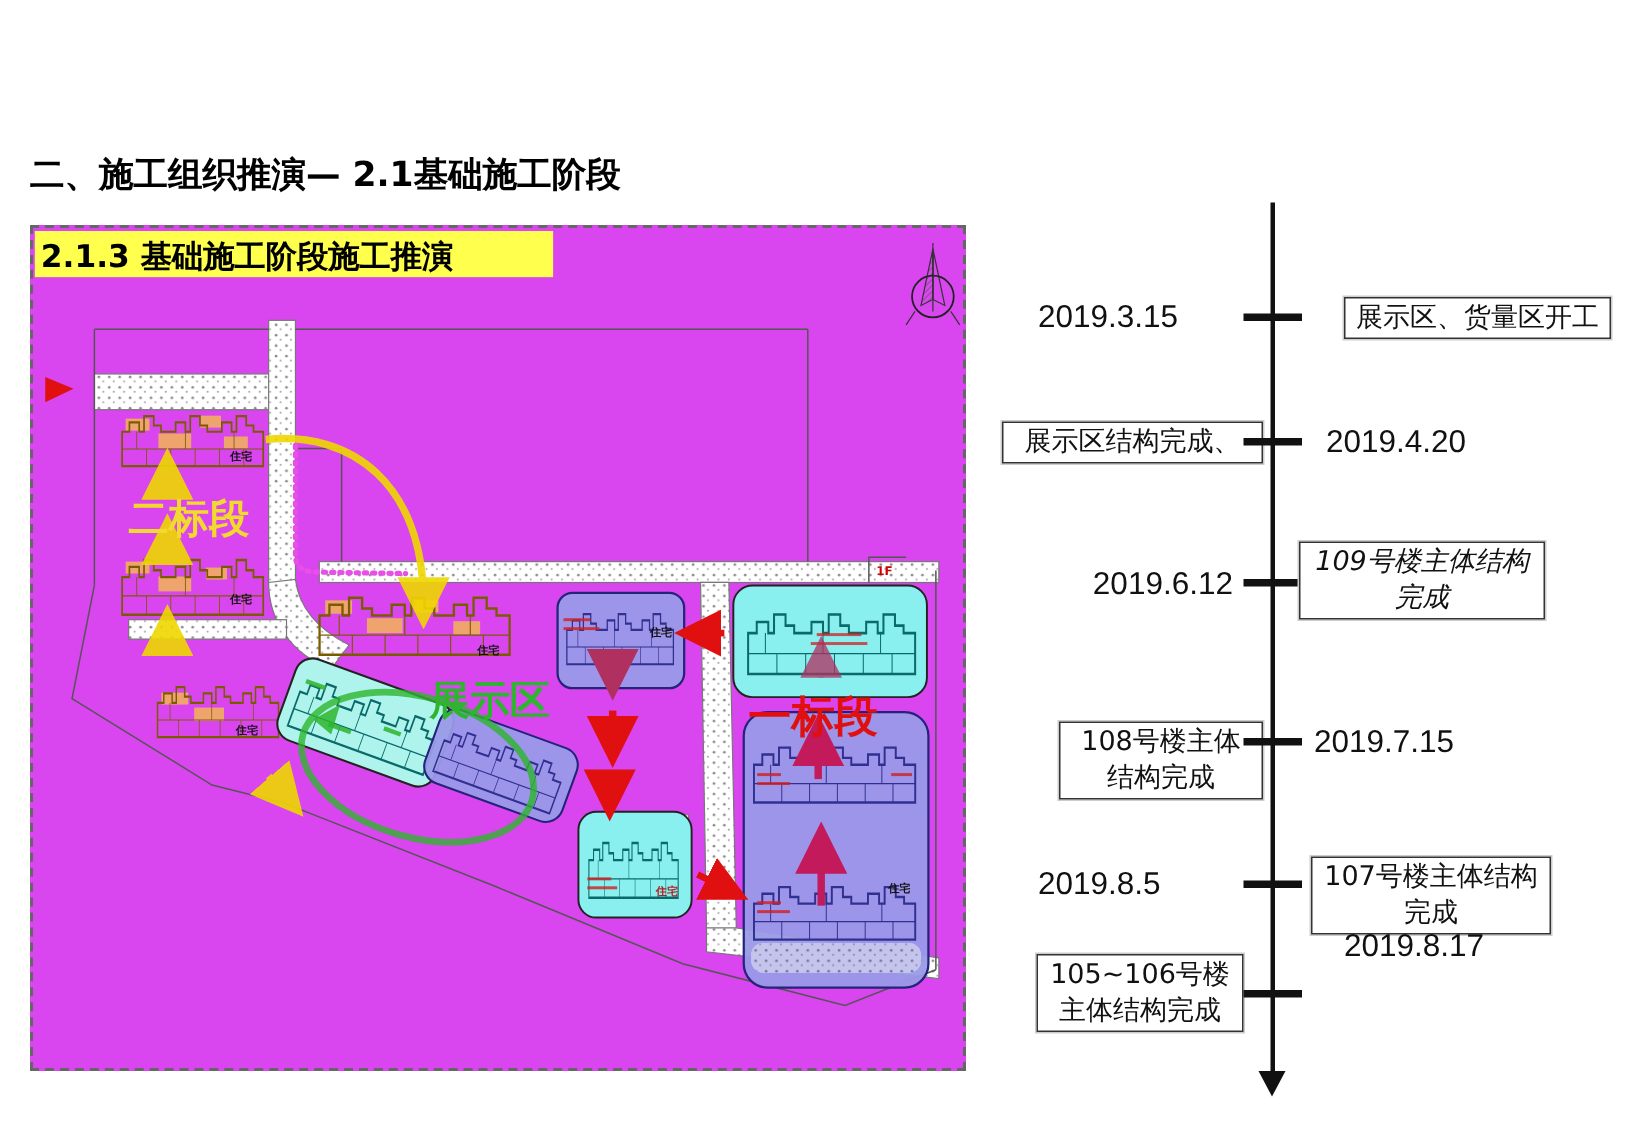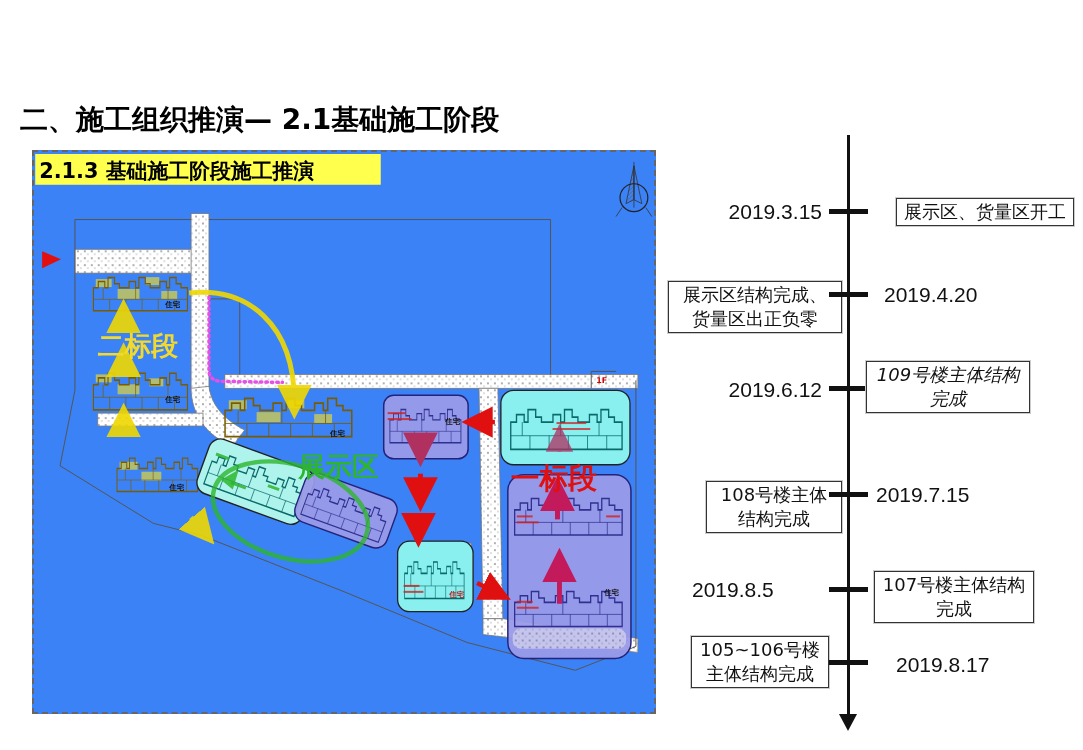--- a/index.html
+++ b/index.html
@@ -4,46 +4,46 @@
 <style>
   html,body{margin:0;padding:0;background:#fff;}
   .slide{position:relative;width:1083px;height:750px;background:#fff;overflow:hidden;
          font-family:"DejaVu Sans","Liberation Sans",sans-serif;}
   
   .header{position:absolute;left:0;top:0;width:1083px;height:125px;}
   .header svg{position:absolute;left:0;top:0;}
   .h-cn{position:absolute;left:30px;top:16px;color:#fff;font-size:18px;font-weight:bold;
         letter-spacing:9px;white-space:nowrap;}
   .h-en{position:absolute;left:30px;top:42px;color:#fff;font-size:15px;white-space:nowrap;}
-  .page-title{position:absolute;left:20px;top:101px;font-size:28px;font-weight:bold;color:#000;
+  .page-title{position:absolute;left:20px;top:101px;font-size:23px;font-weight:bold;color:#000;
         white-space:nowrap;}
   
-  .plan{position:absolute;left:32px;top:150px;width:624px;height:564px;
-        border:2px dashed #666;box-sizing:border-box;background:#3b82f6;}
+  .plan{position:absolute;left:20px;top:150px;width:624px;height:564px;
+        border:2px dashed #666;box-sizing:border-box;background:#d946ef;}
   .plan svg{display:block;}
   .plan text{font-family:"DejaVu Sans",sans-serif;}
   
   .tl-line{position:absolute;left:847px;top:135px;width:3px;height:582px;background:#111;}
   .tl-arrow{position:absolute;left:839px;top:714px;width:0;height:0;
         border-left:9px solid transparent;border-right:9px solid transparent;
         border-top:17px solid #111;}
   .tick{position:absolute;left:829px;width:39px;height:5px;background:#111;}
   .date{position:absolute;font-size:21px;color:#111;line-height:24px;white-space:nowrap;
         font-family:"Liberation Sans",sans-serif;}
   .tbox{position:absolute;border:1.5px solid #333;box-shadow:0 0 0 1px #ccc;background:#fff;
         font-size:18px;line-height:24px;color:#111;text-align:center;padding:1px 7px;
         white-space:nowrap;}
   .tbox .l{display:block;}
   .t1{top:209px}.t2{top:292px}.t3{top:386px}.t4{top:492px}.t5{top:587px}.t6{top:660px}
-  .d1{left:692px;top:200px;width:130px;text-align:right;}
+  .d1{left:692px;top:200px;width:130px;}
   .d2{left:884px;top:283px;}
   .d3{left:692px;top:378px;width:130px;text-align:right;}
   .d4{left:876px;top:483px;}
   .d5{left:692px;top:578px;width:130px;text-align:left;}
-  .d6{left:896px;top:653px;}
+  .d6{left:896px;top:619px;}
   .b1{left:866px;top:198px;margin-left:30px;}
   .b2{left:668px;top:281px;min-width:158px;}
   .b3{left:866px;top:361px;min-width:148px;font-style:italic;}
   .b4{left:706px;top:481px;min-width:120px;}
   .b5{left:874px;top:571px;min-width:144px;}
   .b6{left:691px;top:636px;min-width:122px;}
 </style>
 </head>
 <body>
 
@@ -237,21 +237,20 @@
     <div class="tl-arrow"></div>
 
     <div class="date d1">2019.3.15</div>
     <div class="tick t1"></div>
     <div class="tbox b1">
       <span class="l">展示区、货量区开工</span>
     </div>
 
     <div class="tbox b2">
       <span class="l">展示区结构完成、</span>
-      <span class="l">货量区出正负零</span>
     </div>
     <div class="tick t2"></div>
     <div class="date d2">2019.4.20</div>
 
     <div class="date d3">2019.6.12</div>
     <div class="tick t3"></div>
     <div class="tbox b3">
       <span class="l">109号楼主体结构</span>
       <span class="l">完成</span>
     </div>

